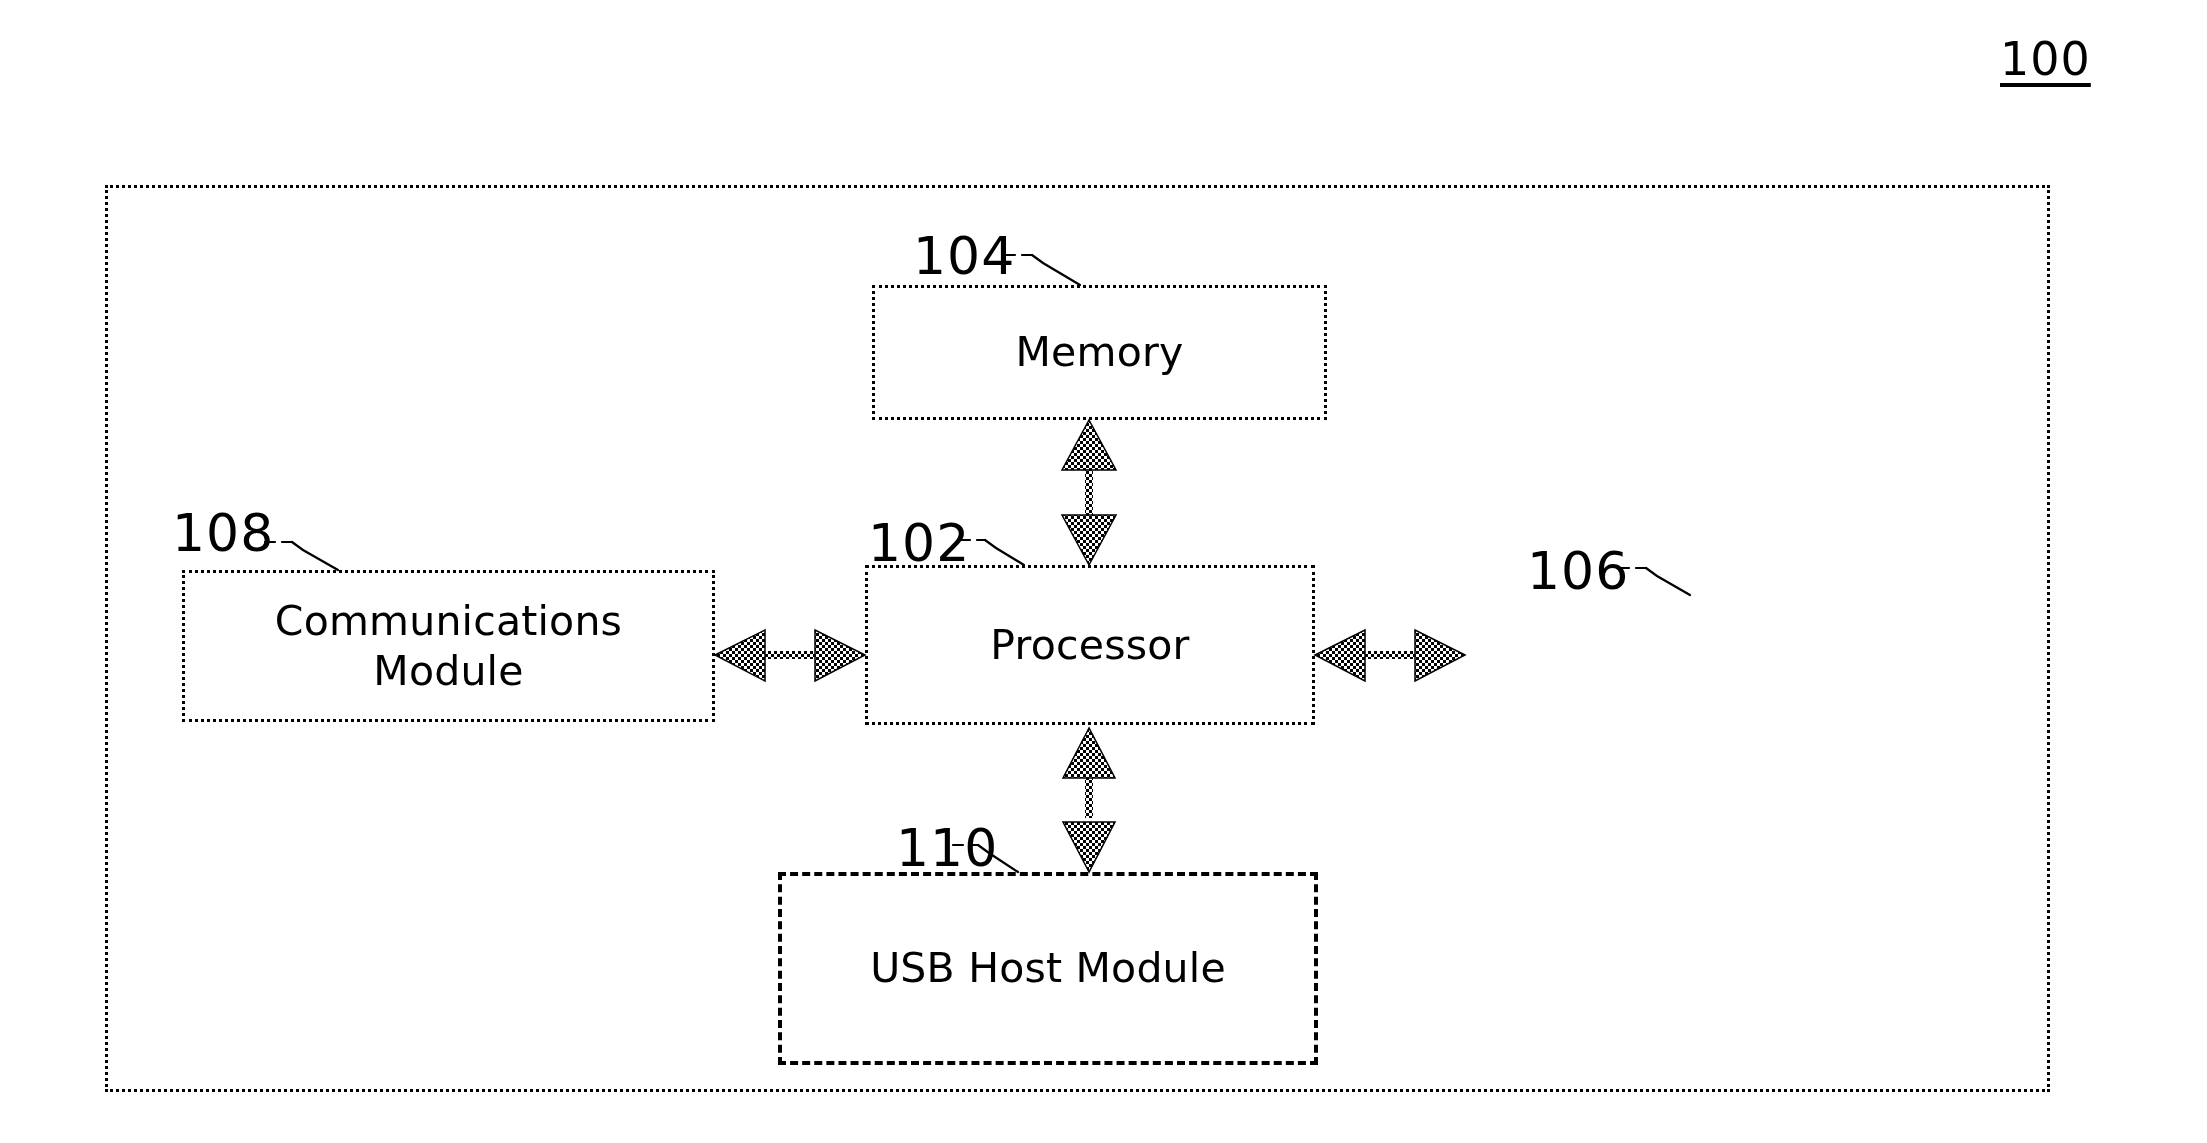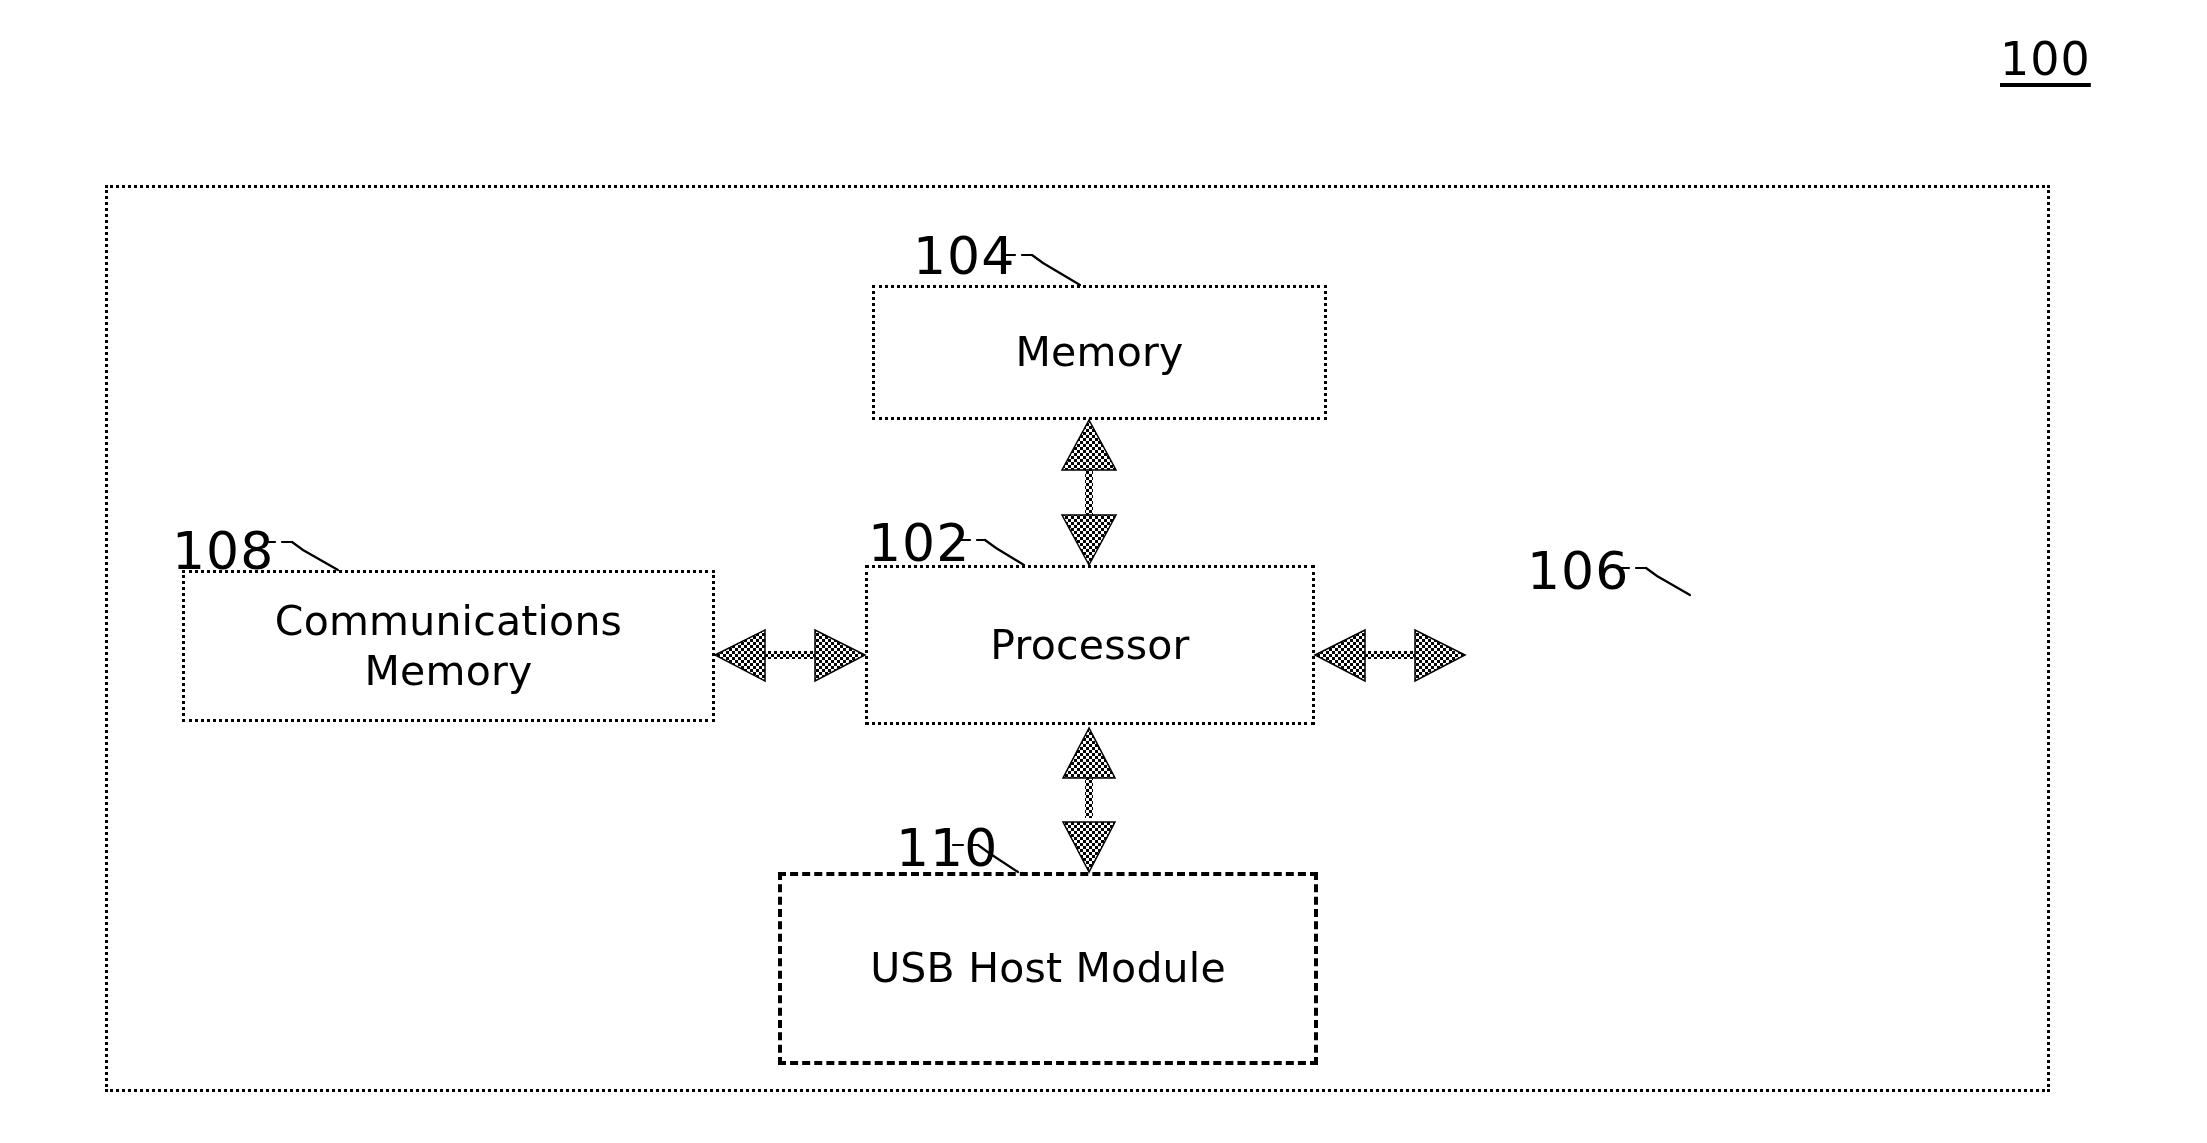--- a/index.html
+++ b/index.html
@@ -81,33 +81,33 @@
   <div class="box b-dotted" style="left:872px;top:285px;width:455px;height:135px;">
     <span class="box-label">Memory</span>
   </div>
 
   <div class="box b-dotted" style="left:865px;top:565px;width:450px;height:160px;">
     <span class="box-label">Processor</span>
   </div>
 
   <div class="box b-dotted" style="left:182px;top:570px;width:533px;height:152px;">
     <span class="box-label">Communications
-Memory</span>
+Module</span>
   </div>
 
 
   <div class="box b-dashed" style="left:778px;top:872px;width:540px;height:193px;">
     <span class="box-label">USB Host Module</span>
   </div>
 
   <div class="ref" style="left:913px;top:226px;">104</div>
 
   <div class="ref" style="left:868px;top:513px;">102</div>
 
-  <div class="ref" style="left:172px;top:521px;">108</div>
+  <div class="ref" style="left:172px;top:503px;">108</div>
 
   <div class="ref" style="left:1527px;top:541px;">106</div>
 
   <div class="ref" style="left:896px;top:818px;">110</div>
 
   <svg id="overlay" viewBox="0 0 2207 1143">
     <defs>
 
       <pattern id="checker" width="6" height="6" patternUnits="userSpaceOnUse">
         <rect width="6" height="6" fill="#000"></rect>

